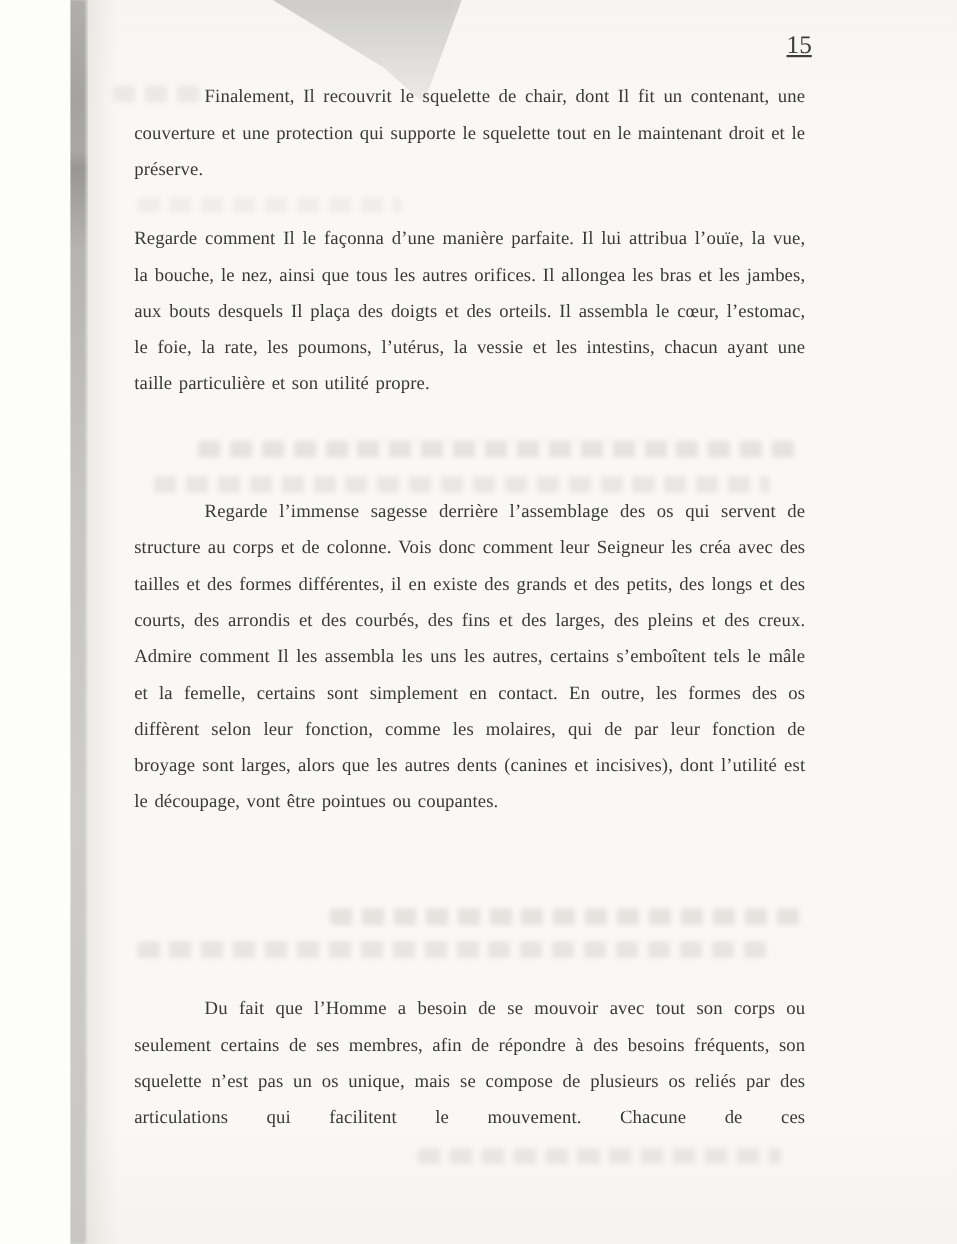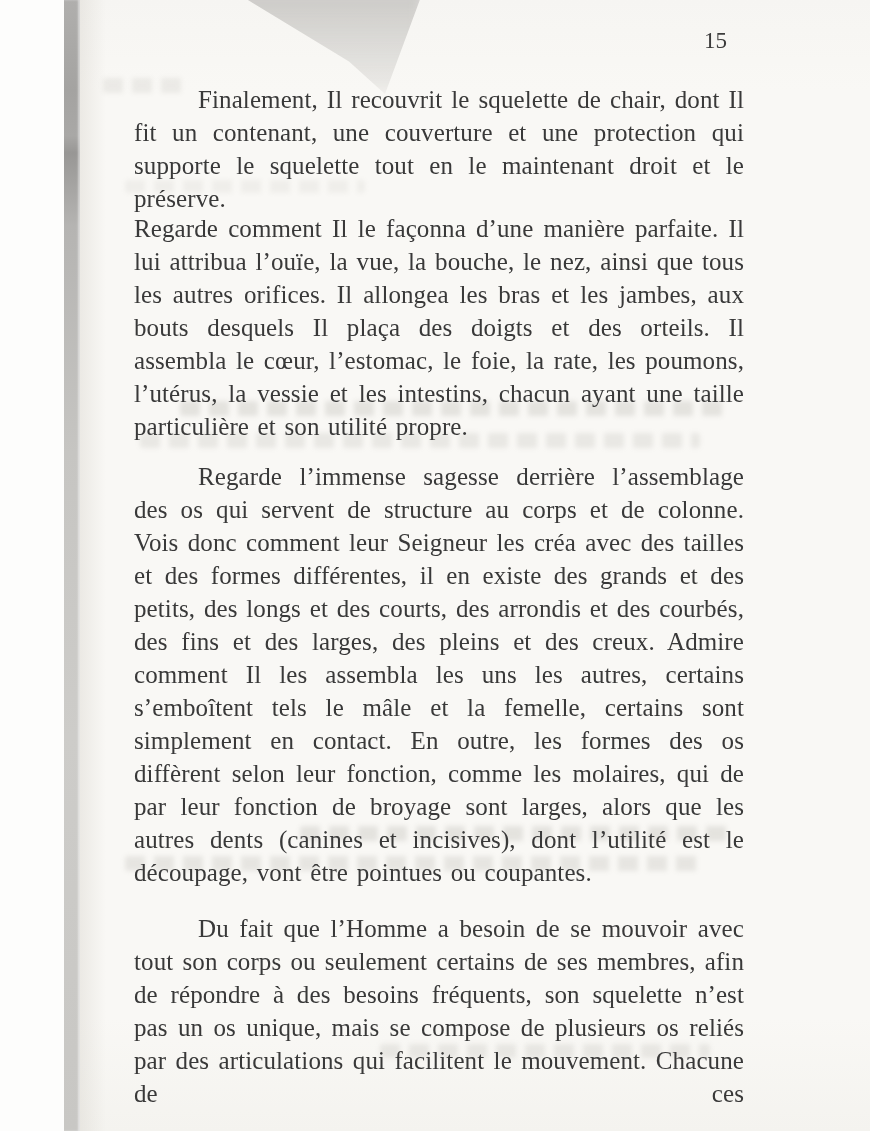--- a/index.html
+++ b/index.html
@@ -51,36 +51,37 @@
     width: 200px; height: 108px;
     background: linear-gradient(180deg, rgba(165,163,160,0.55), rgba(200,198,194,0.25));
     clip-path: polygon(0% 0%, 100% 0%, 80% 100%, 62% 70%);
     filter: blur(7px);
   }
   .page-number {
     position: absolute;
     top: 28px;
     left: 624px;
     width: 34px;
-    text-align: left;
+    text-align: right;
     font-size: 23px;
     color: #3c3c3c;
+    text-decoration: underline;
   }
   .text-block {
     position: absolute;
     left: 42px; 
     top: 0;
     width: 610px;
   }
   .para {
     position: absolute;
     left: 0;
     width: 610px;
-    margin: 12px;
-    font-size: 25px;
+    margin: 0;
+    font-size: 17px;
     line-height: 33px;
     text-align: justify;
     word-spacing: 0.09em;
     letter-spacing: 0.1px;
     color: #393939;
   }
   .para.indent { text-indent: 64px; }
   .p1 { top: 71px; }
   .p2 { top: 200px; }
   .p3 { top: 448px; }

